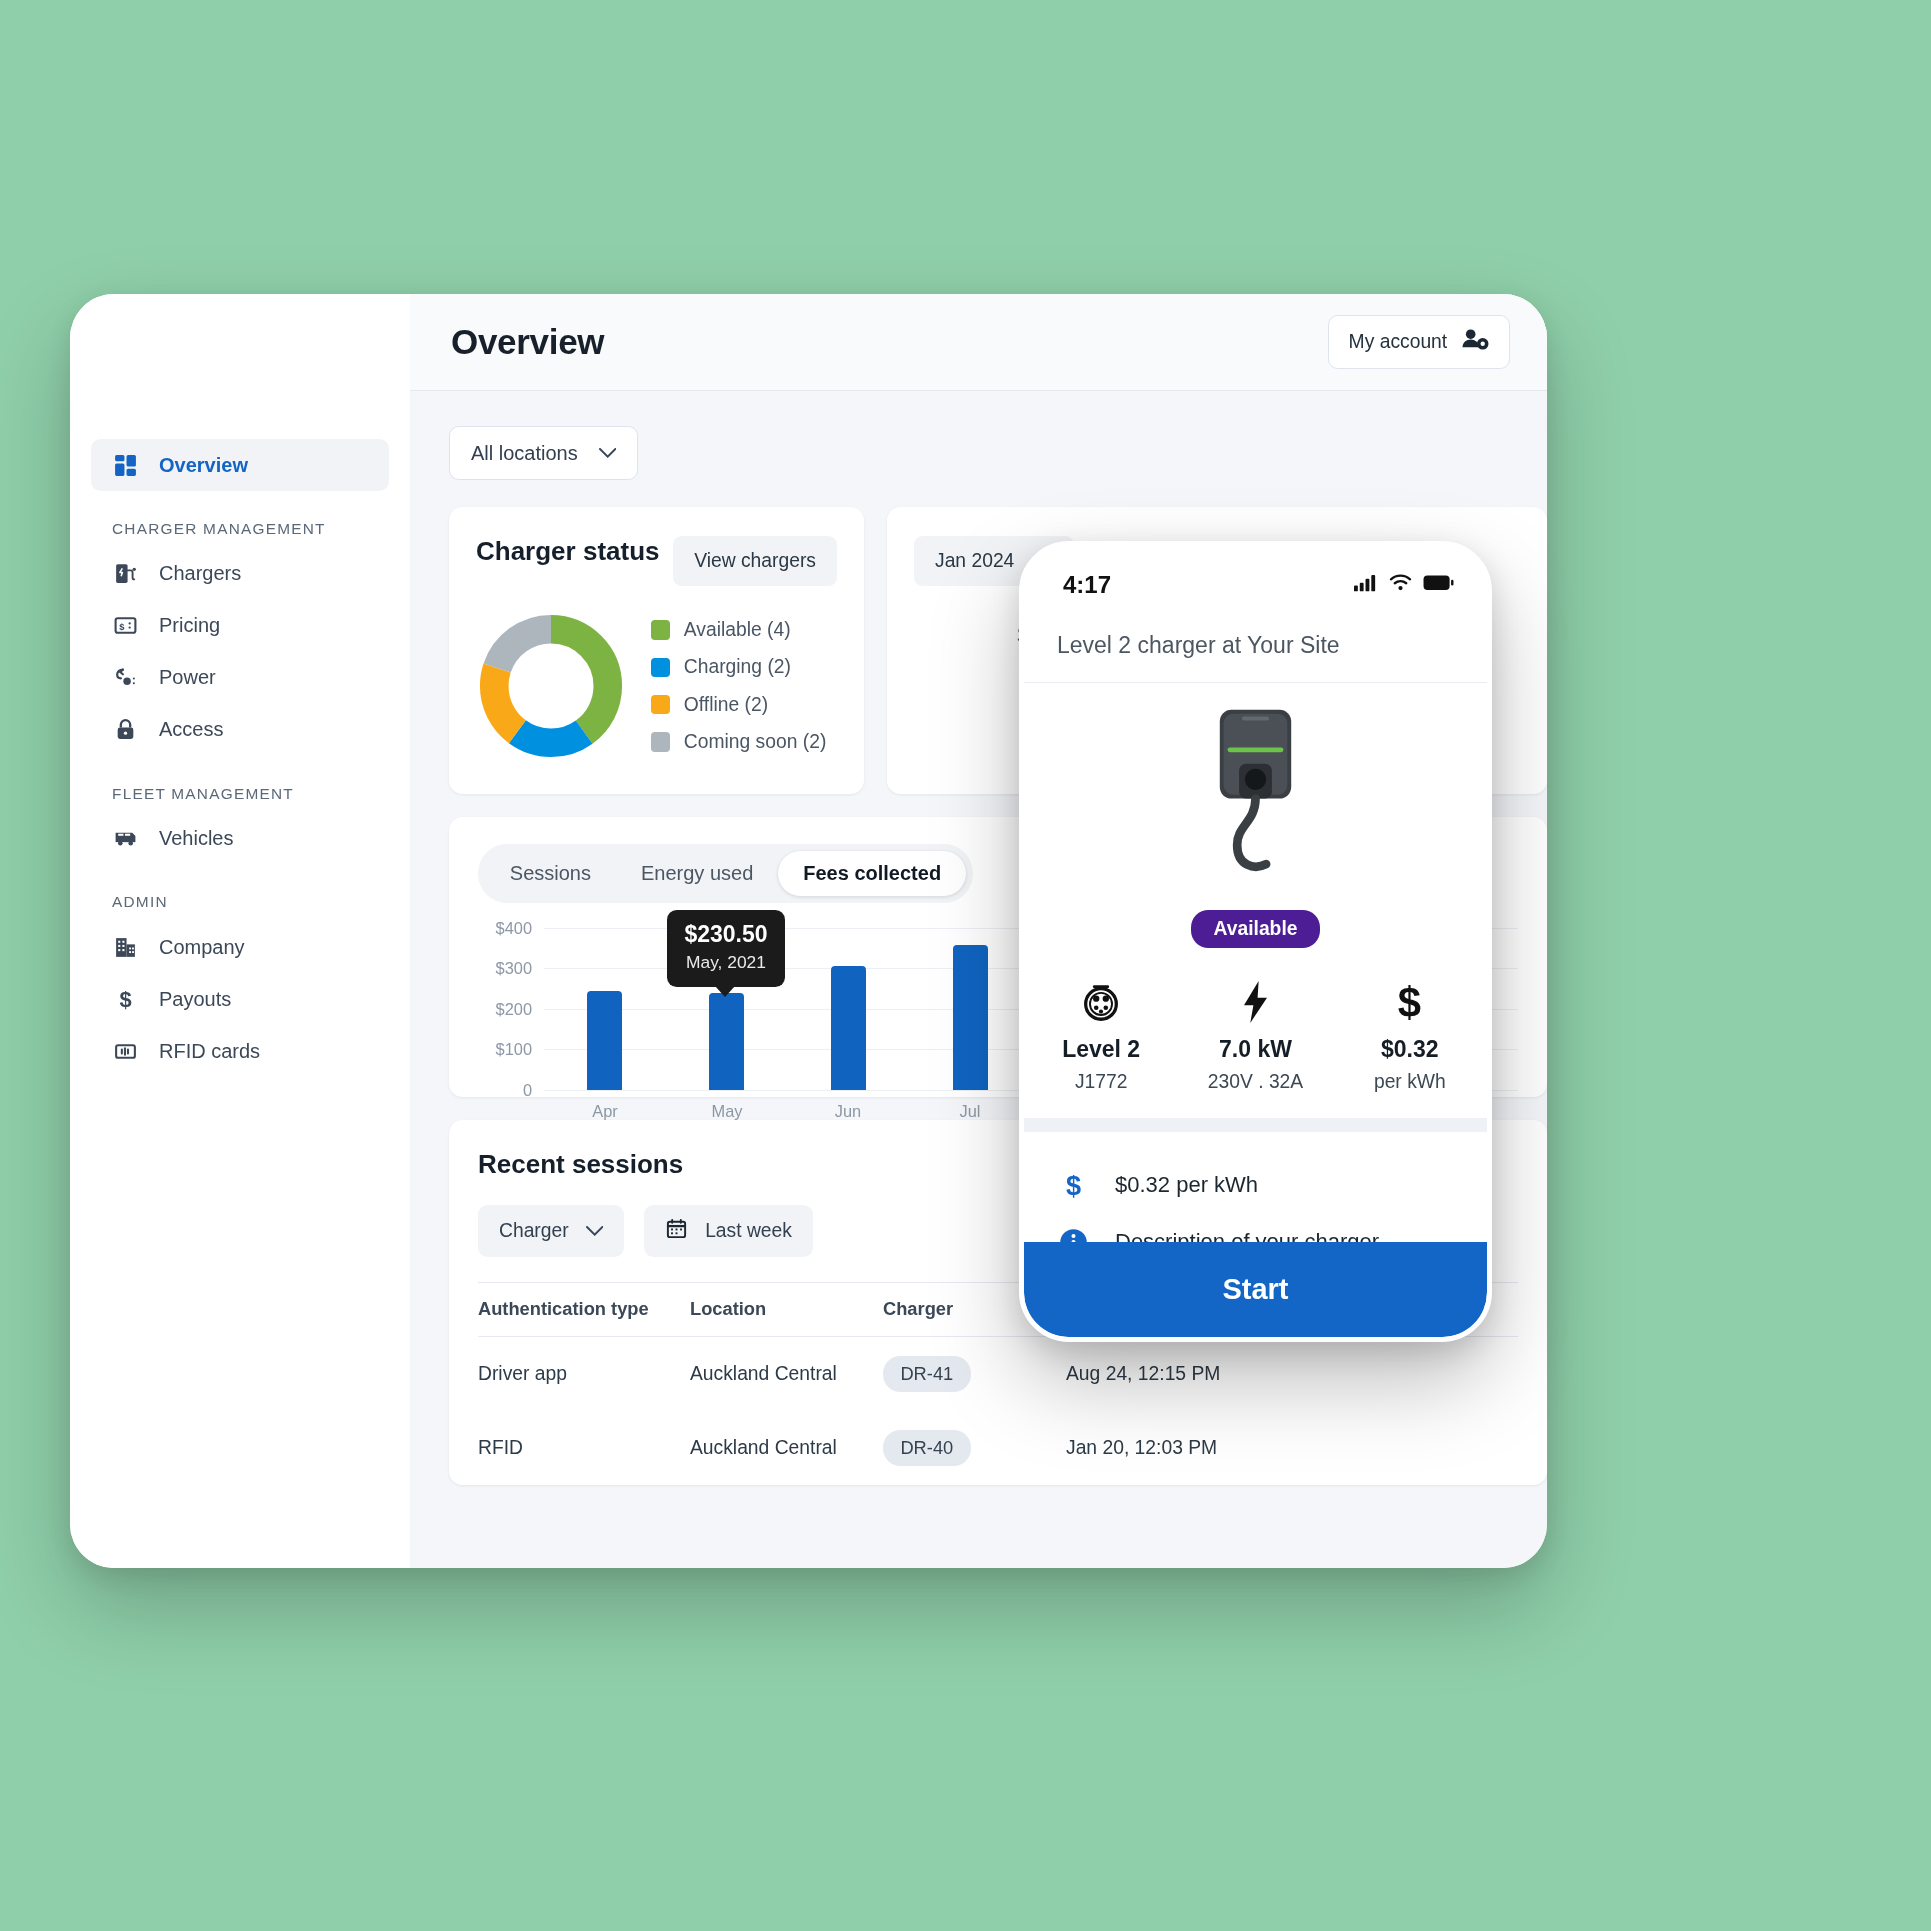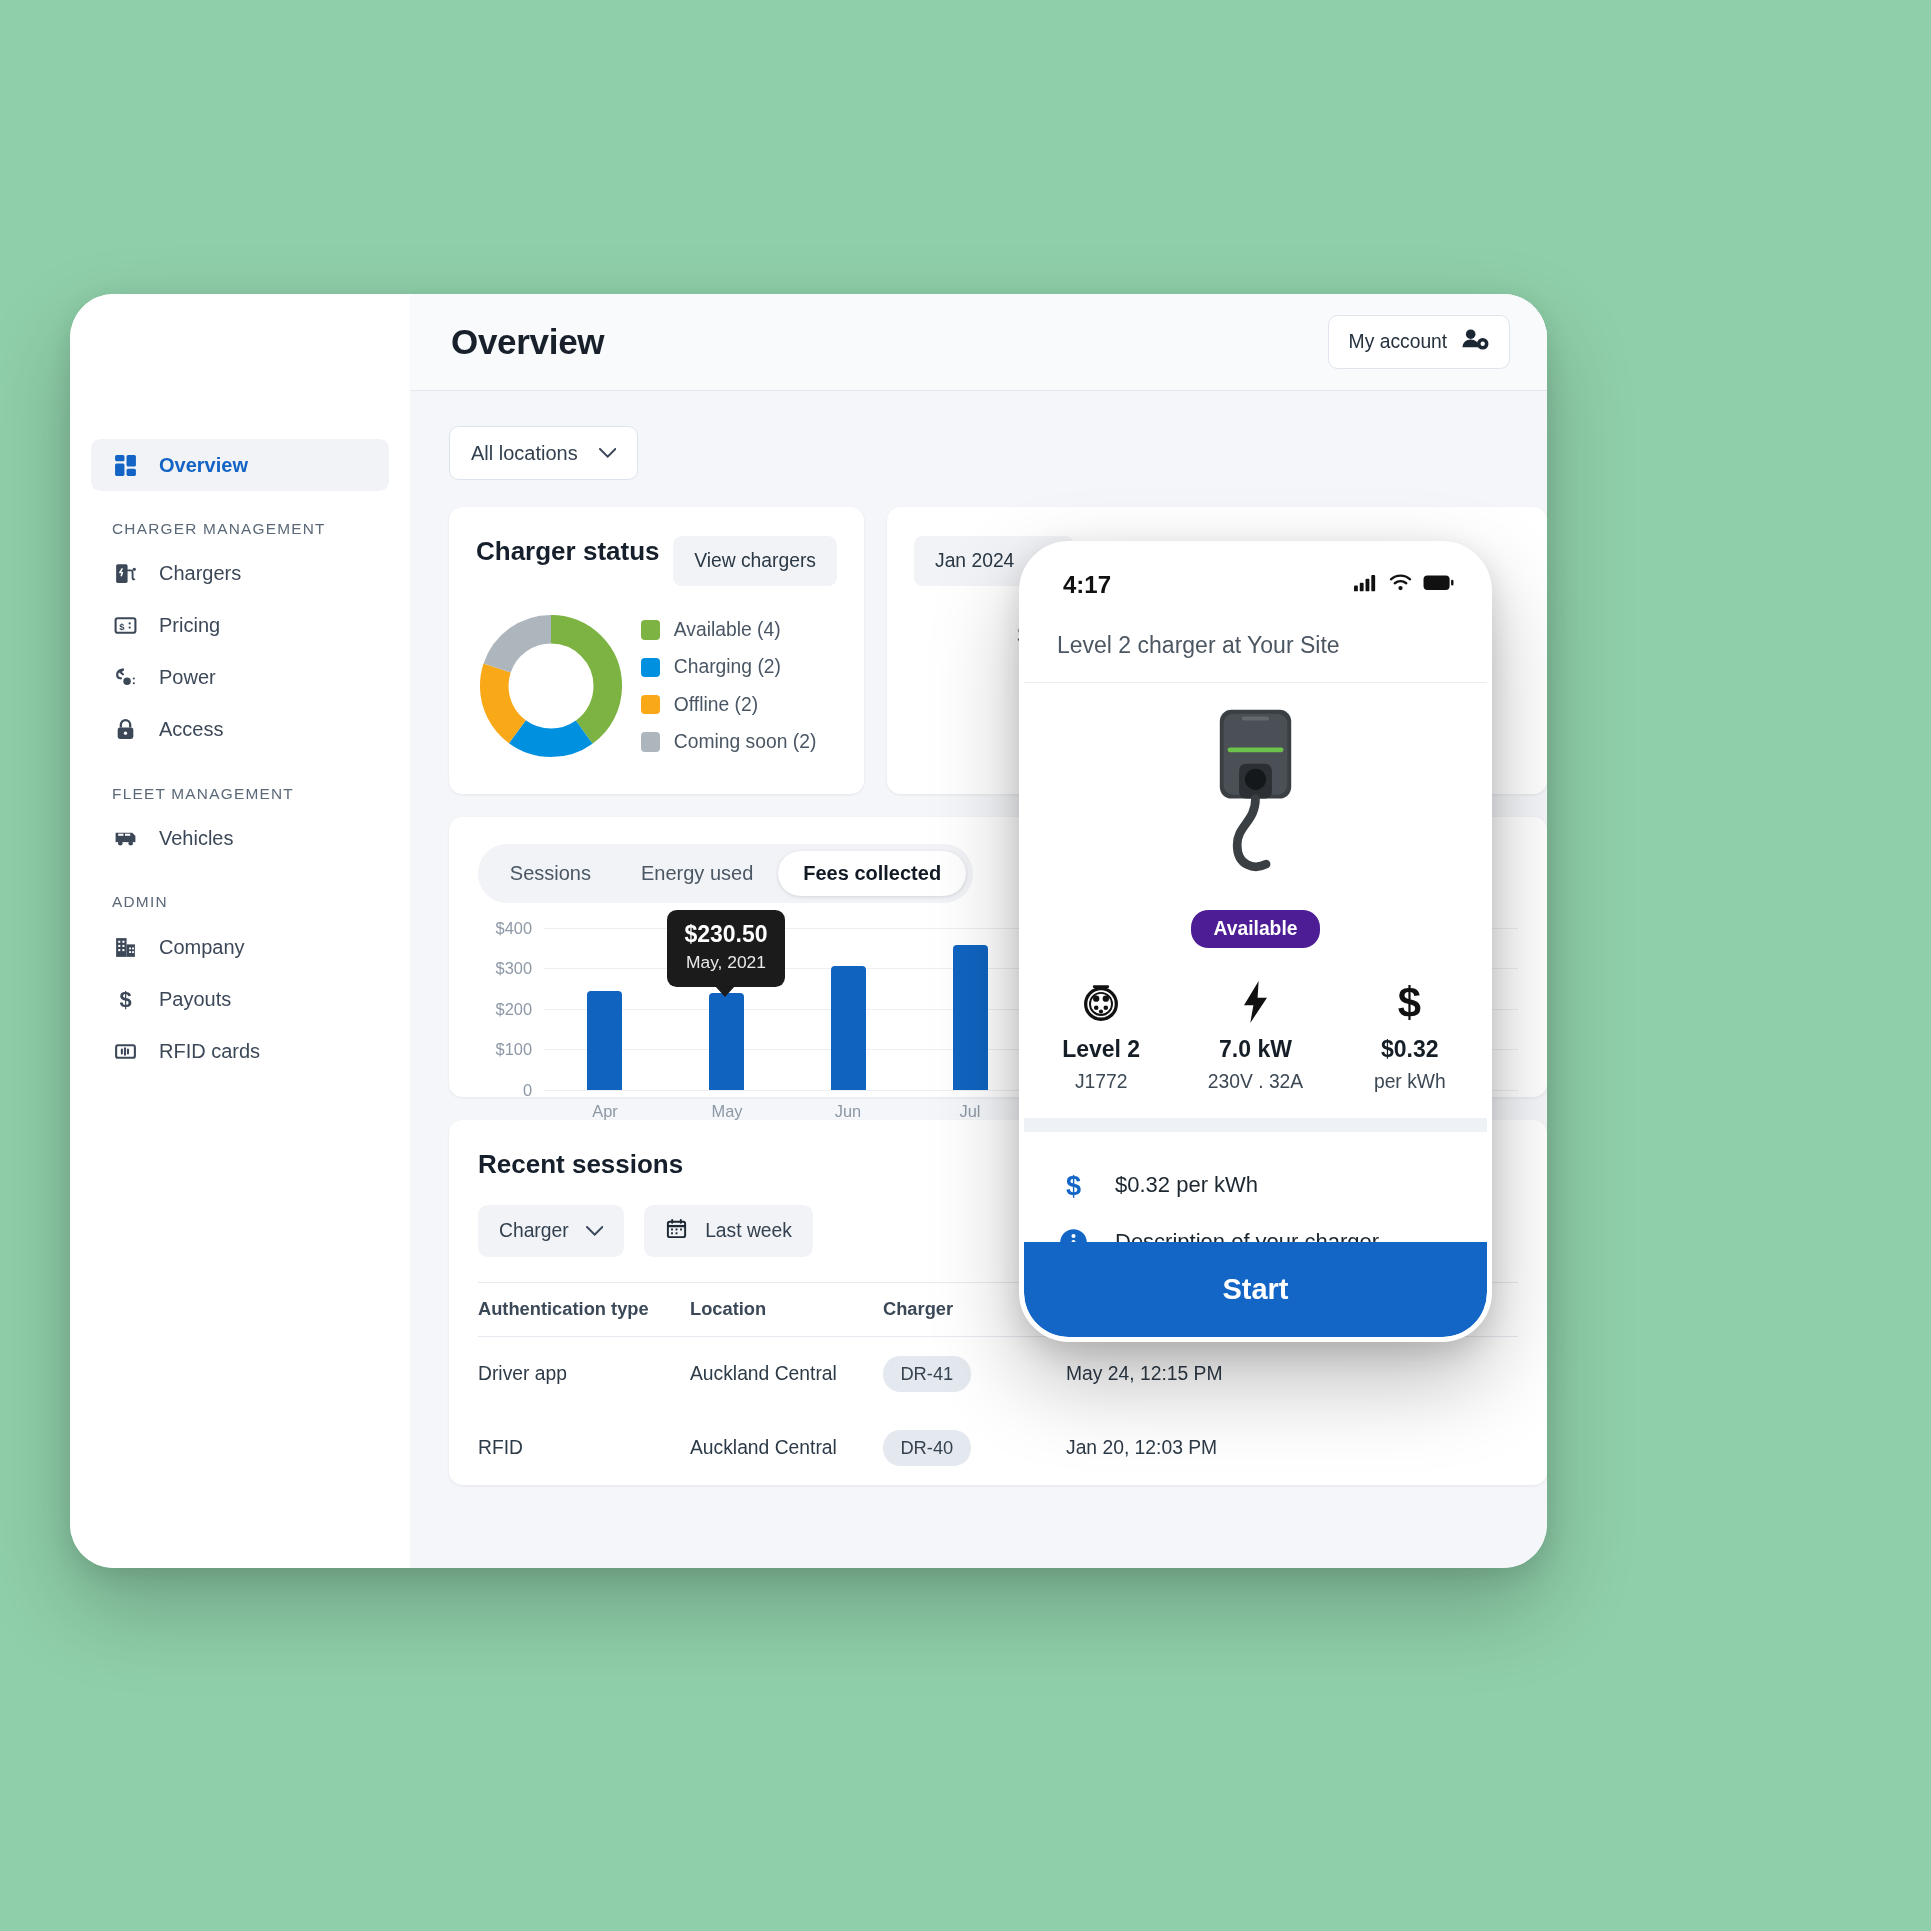--- a/index.html
+++ b/index.html
@@ -52,21 +52,21 @@
   .chev{width:17.4px;height:10.6px;flex:0 0 17.4px;}
   .cards-row{display:flex;gap:23px;margin-top:27px;}
   .card{background:#fff;border-radius:13.5px;box-shadow:0 1px 2.9px rgba(20,30,50,.07);}
   #charger-status-card{width:415px;flex:0 0 415px;padding:29px 27px 33px 27px;box-sizing:border-box;}
   .card-head{display:flex;align-items:flex-start;justify-content:space-between;}
   .card-title{font-size:26px;font-weight:bold;color:#16202c;}
   .pill-btn{
     background:#f1f3f6;border:none;border-radius:8.7px;height:50px;padding:0 21px;
     font-size:19.3px;color:#2b3845;font-weight:500;font-family:inherit;
   }
-  .donut-row{display:flex;align-items:center;gap:15px;margin-top:25px;}
+  .donut-row{display:flex;align-items:center;gap:25px;margin-top:25px;}
   .legend{display:flex;flex-direction:column;gap:15.4px;}
   .legend-item{display:flex;align-items:center;gap:13.5px;font-size:19.3px;color:#4a5664;}
   .swatch{width:19.3px;height:19.3px;border-radius:3.9px;flex:0 0 19.3px;}
   #stats-card{flex:1;padding:29px 27px 33px 27px;box-sizing:border-box;min-width:0;}
   .stats-row{display:flex;margin-top:35px;}
   .stat{flex:1;text-align:center;}
   .stat + .stat{border-left:1px solid #e6eaf0;}
   .stat-label{font-size:24px;color:#46525f;}
   .stat-value{font-size:43px;font-weight:bold;color:#111a24;margin-top:17.4px;white-space:nowrap;}
   
@@ -429,21 +429,21 @@
                 <th style="width:183px">Charger</th>
                 <th style="width:222px">Start time</th>
                 <th>S</th>
               </tr>
             </thead>
             <tbody>
               <tr>
                 <td>Driver app</td>
                 <td>Auckland Central</td>
                 <td><span class="chip">DR-41</span></td>
-                <td>May 24, 12:15 PM</td>
+                <td>Aug 24, 12:15 PM</td>
                 <td></td>
               </tr>
               <tr>
                 <td>RFID</td>
                 <td>Auckland Central</td>
                 <td><span class="chip">DR-40</span></td>
                 <td>Jan 20, 12:03 PM</td>
                 <td></td>
               </tr>
             </tbody>

